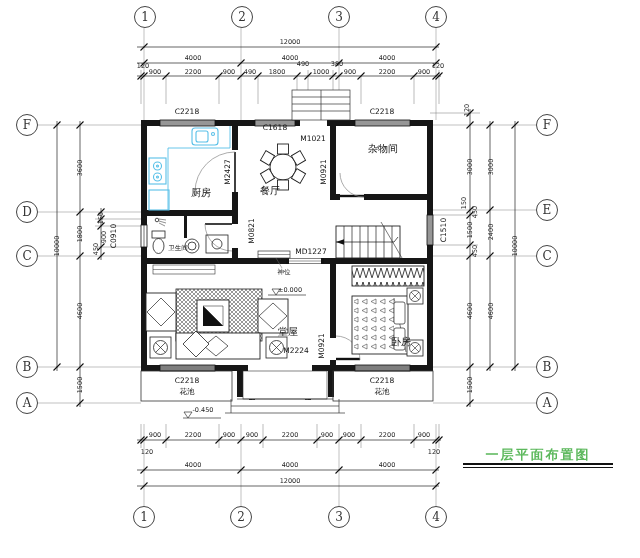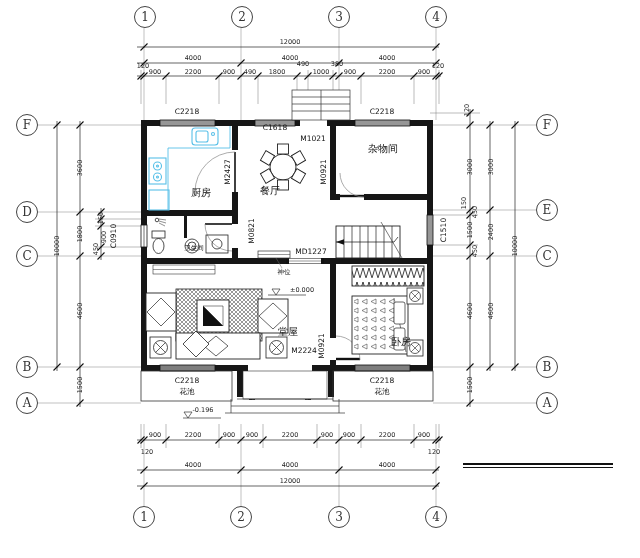--- a/index.html
+++ b/index.html
@@ -428,32 +428,33 @@
 <span class="lb code" style="left:275px;top:128px">C1618</span>
 <span class="lb code" style="left:382px;top:112px">C2218</span>
 <span class="lb code" style="left:313px;top:139px">M1021</span>
 <span class="lb code v" style="left:228px;top:172px">M2427</span>
 <span class="lb code v" style="left:324px;top:172px">M0921</span>
 <span class="lb code v" style="left:252px;top:231px">M0821</span>
 <span class="lb code v" style="left:114px;top:236px">C0910</span>
 <span class="lb code v" style="left:444px;top:230px">C1510</span>
 <span class="lb code" style="left:311px;top:252px">MD1227</span>
 <span class="lb code v" style="left:322px;top:346px">M0921</span>
-<span class="lb code" style="left:304px;top:351px">M2224</span>
+<span class="lb code" style="left:296px;top:351px">M2224</span>
 <span class="lb code" style="left:187px;top:381px">C2218</span>
 <span class="lb code" style="left:382px;top:381px">C2218</span>
 
 <span class="lb room" style="left:201px;top:193px">厨房</span>
 <span class="lb room" style="left:270px;top:191px">餐厅</span>
 <span class="lb room" style="left:383px;top:149px">杂物间</span>
-<span class="lb tiny" style="left:194px;top:248px">卫生间</span>
+<span class="lb tiny" style="left:178px;top:248px">卫生间</span>
 <span class="lb room" style="left:288px;top:332px">堂屋</span>
 <span class="lb room" style="left:401px;top:342px">卧房</span>
 <span class="lb tiny" style="left:284px;top:272px">神位</span>
 <span class="lb code" style="left:187px;top:392px">花池</span>
 <span class="lb code" style="left:382px;top:392px">花池</span>
 
-<span class="lb sm" style="left:302px;top:290px">±0.000</span>
-<span class="lb sm" style="left:203px;top:410px">-0.196</span>
-
+<span class="lb sm" style="left:290px;top:290px">±0.000</span>
+<span class="lb sm" style="left:203px;top:410px">-0.450</span>
+
+<div class="title">一层平面布置图</div>
 <div class="title-rule"></div>
 
 </div>
 
 </body></html>

